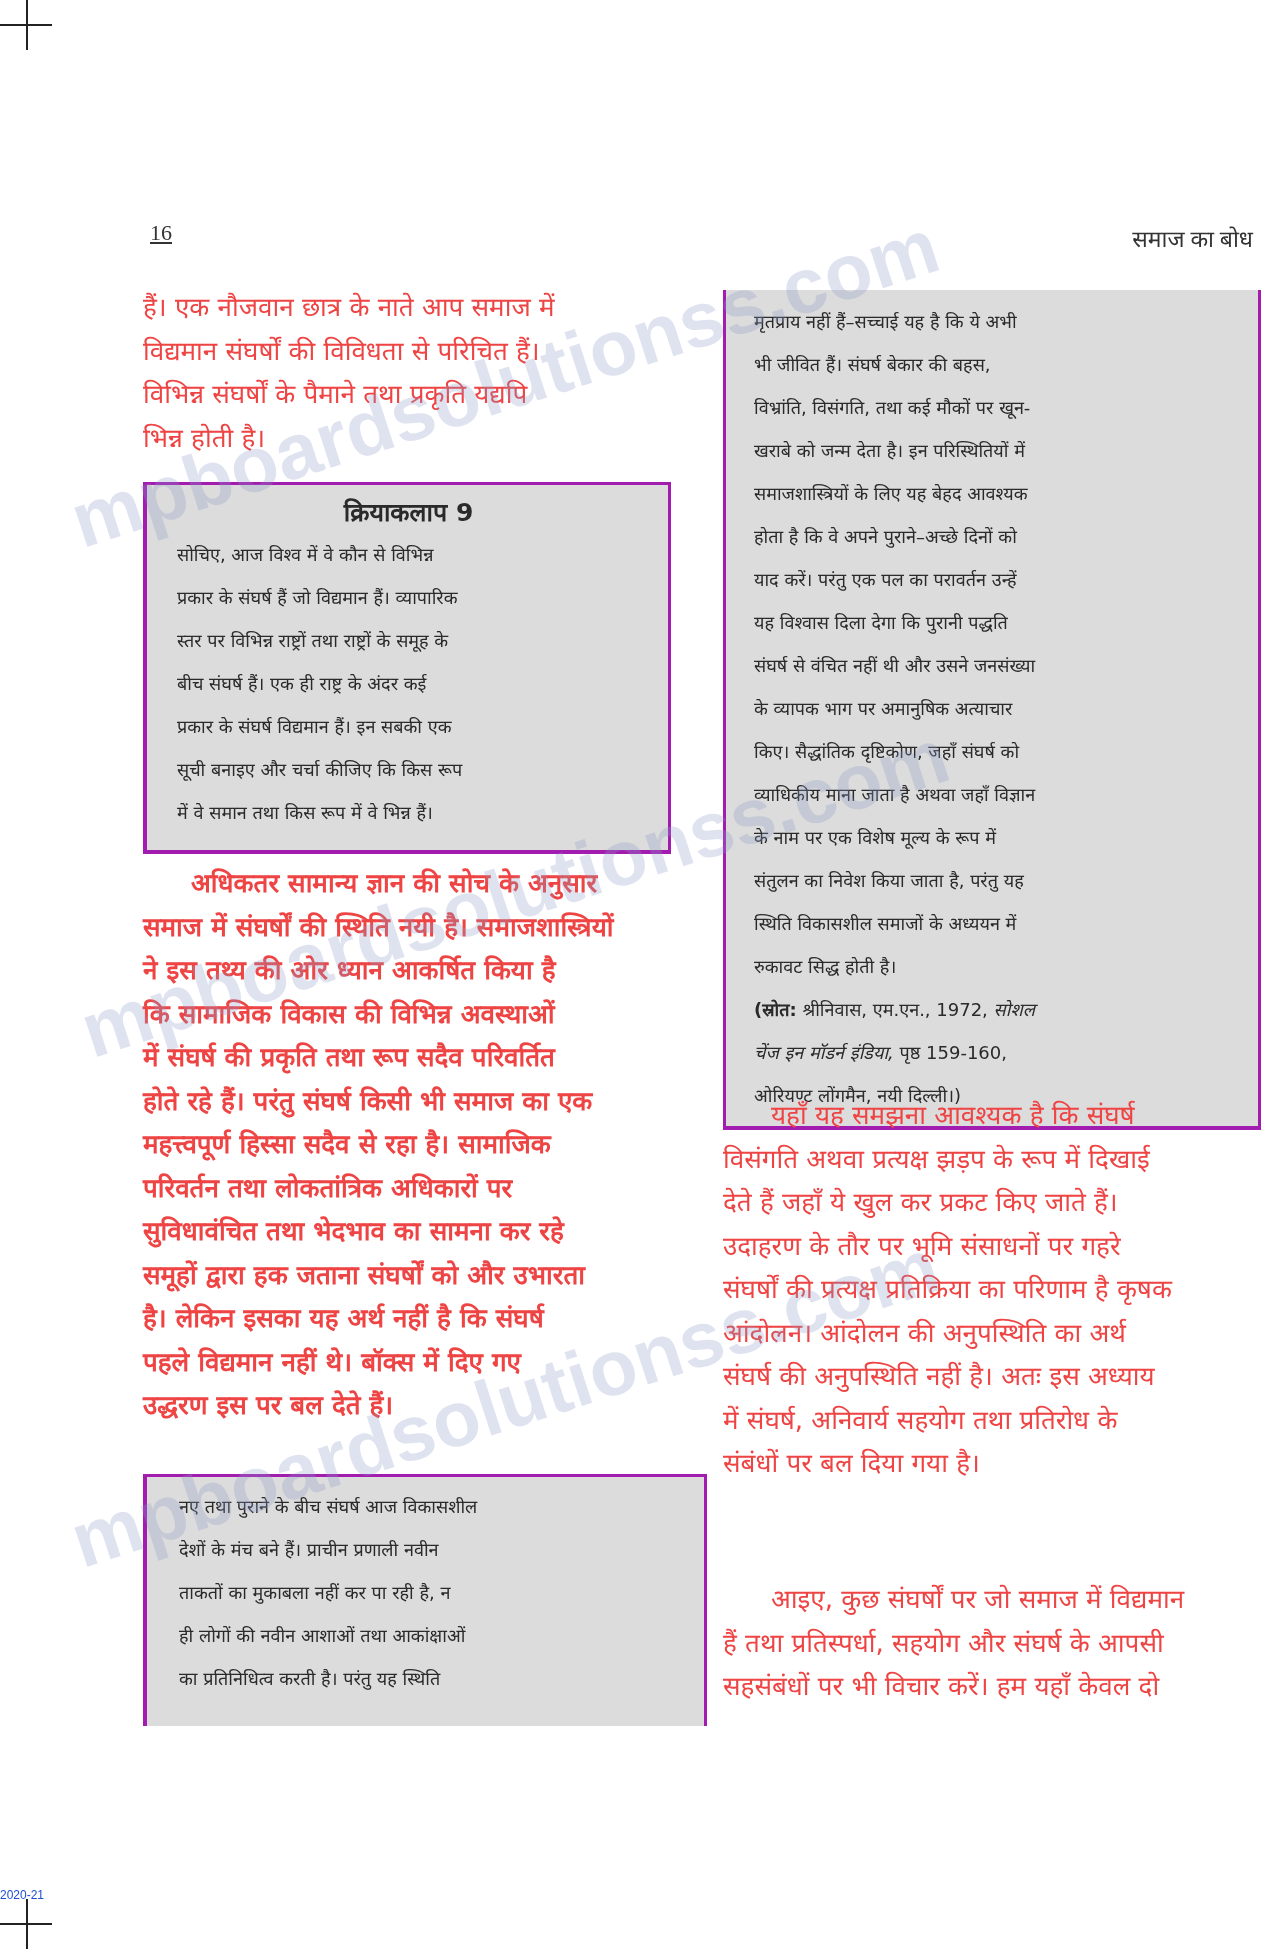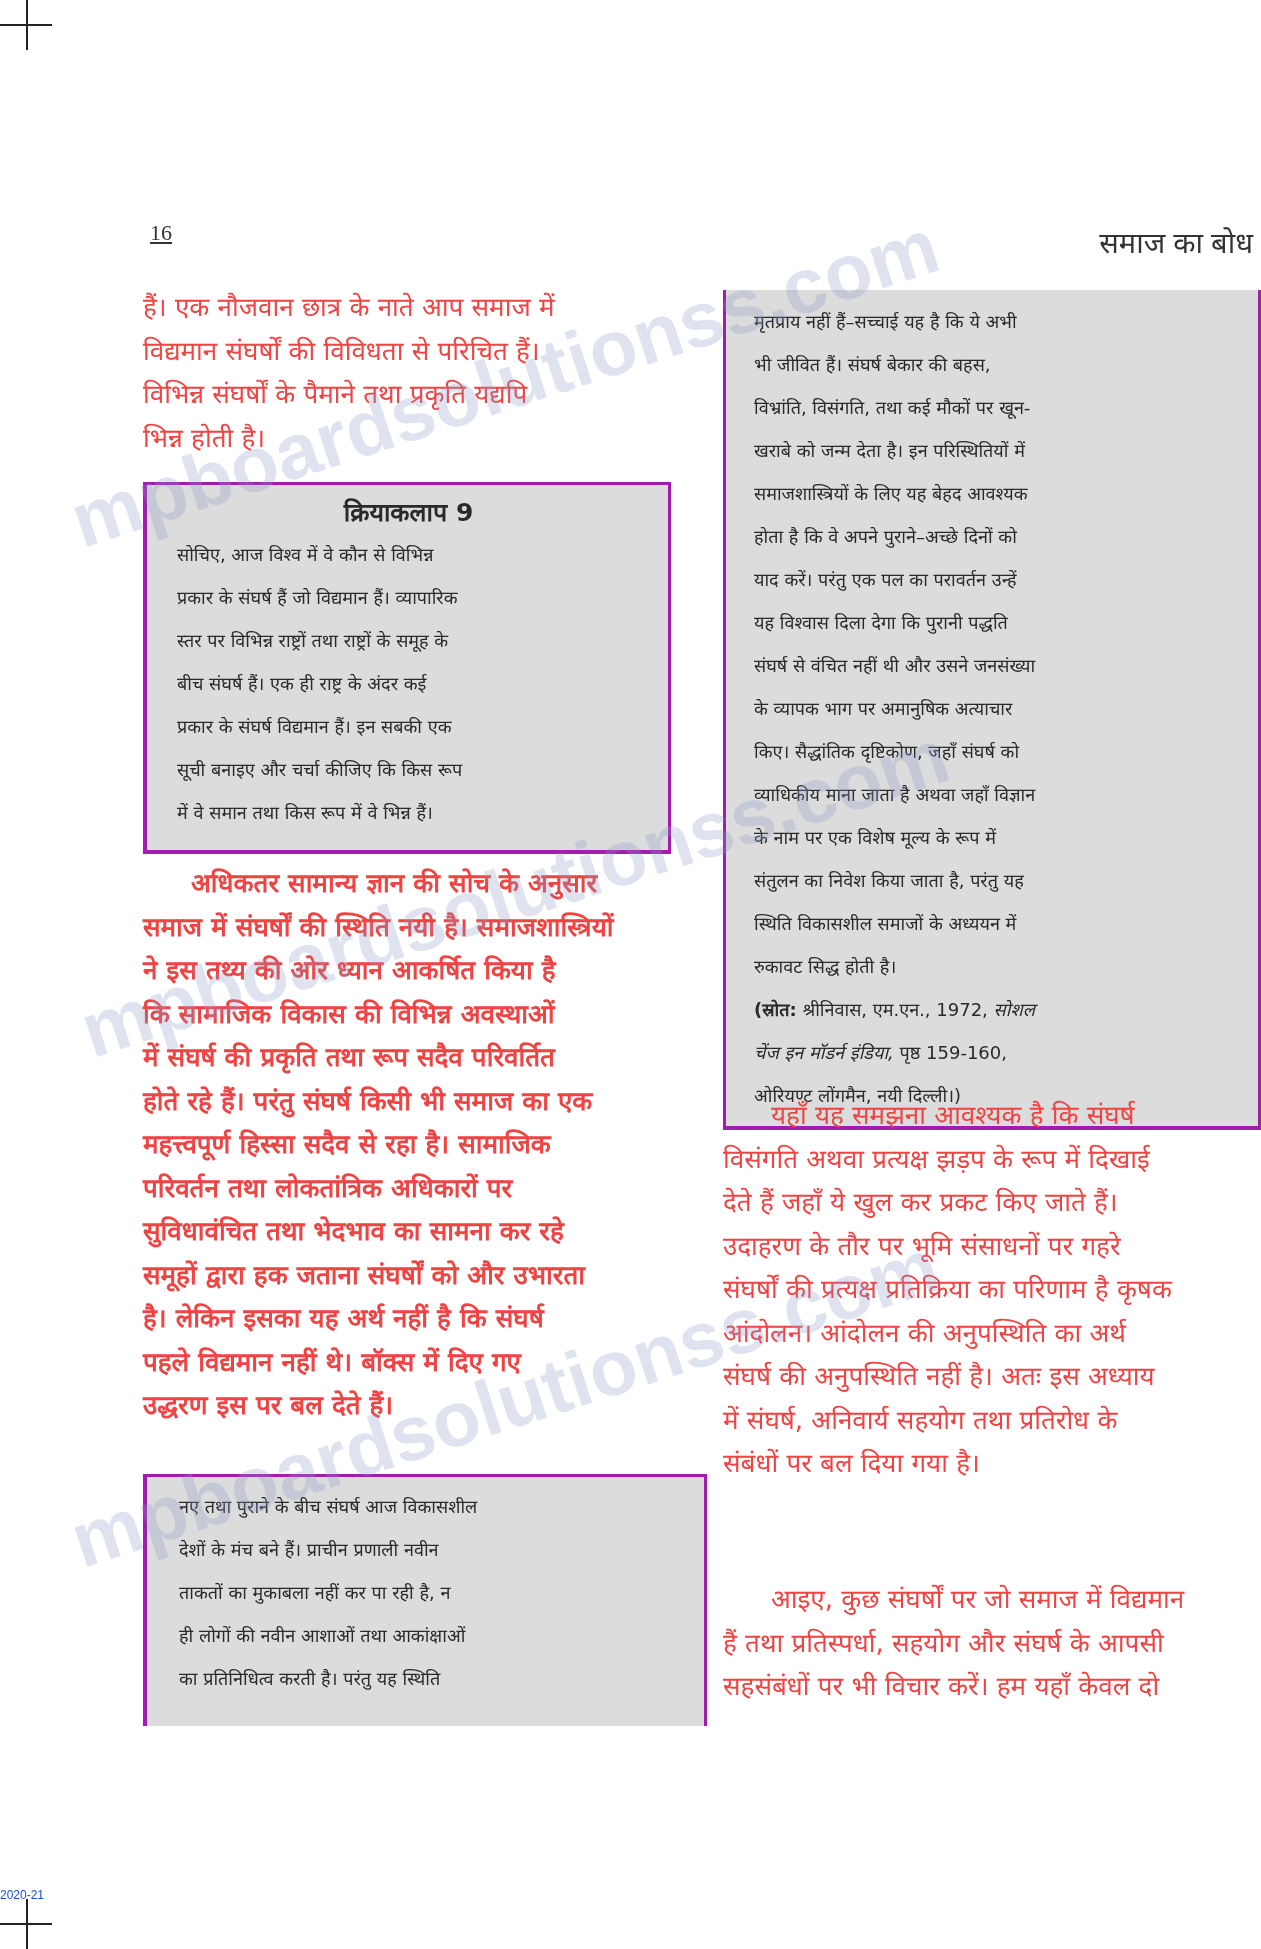--- a/index.html
+++ b/index.html
@@ -3,21 +3,21 @@
 <meta charset="utf-8">
 <style>
   html, body { margin: 0; padding: 0; }
   body {
     width: 1261px; height: 1949px; position: relative; overflow: hidden;
     background: #ffffff; color: #1e1e1e;
     font-family: "DejaVu Serif", serif;
   }
   .crop { position: absolute; background: #222; }
   .runhead-num { position: absolute; left: 150px; top: 220px; font-size: 22px; font-family: "Liberation Serif", serif; color: #333; text-decoration: underline; }
-  .runhead-title { position: absolute; right: 8px; top: 222px; font-size: 29px; color: #333; font-family: Liberation Sans, sans-serif; }
+  .runhead-title { position: absolute; right: 8px; top: 222px; font-size: 23px; color: #333; font-family: Liberation Serif, serif; }
   .col { position: absolute; font-family: "DejaVu Sans", sans-serif; }
   .para { margin: 0; font-size: 26px; line-height: 43.5px; text-align: justify; text-align-last: left; color: #ef4444; }
   .para.indent { text-indent: 48px; }
   .box {
     position: absolute; background: #dcdcdc; box-sizing: border-box;
     border: 3px solid #a21caf; border-top-width: 3px;
     font-family: "DejaVu Sans", sans-serif; color: #2a2a2a;
   }
   .box .line { font-size: 18px; line-height: 43px; text-align: justify; text-align-last: left; margin: 0; }
   .box-title { text-align: center; font-weight: bold; font-size: 25px; line-height: 40px; margin: 0; }

